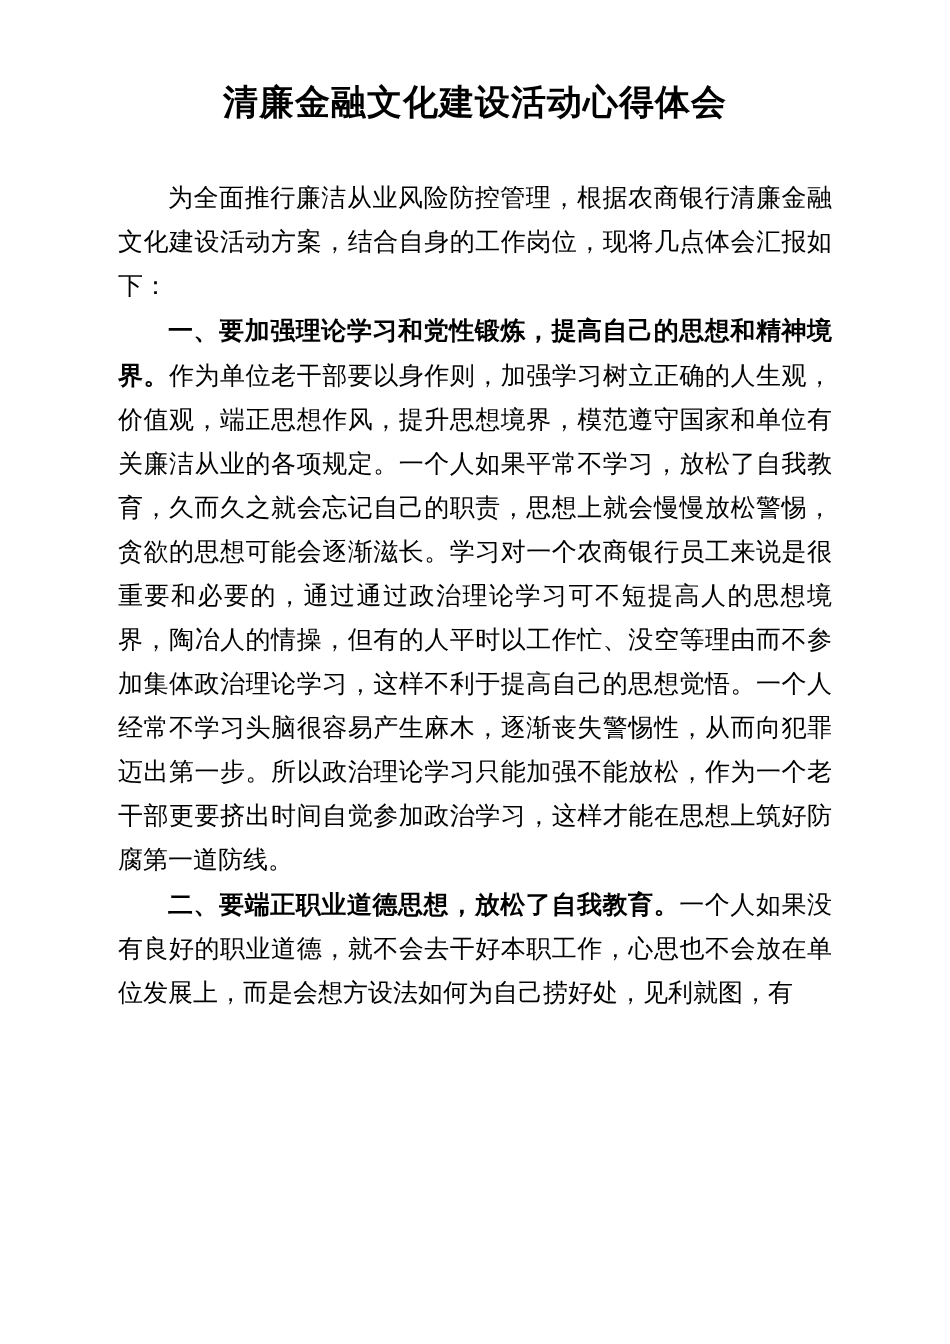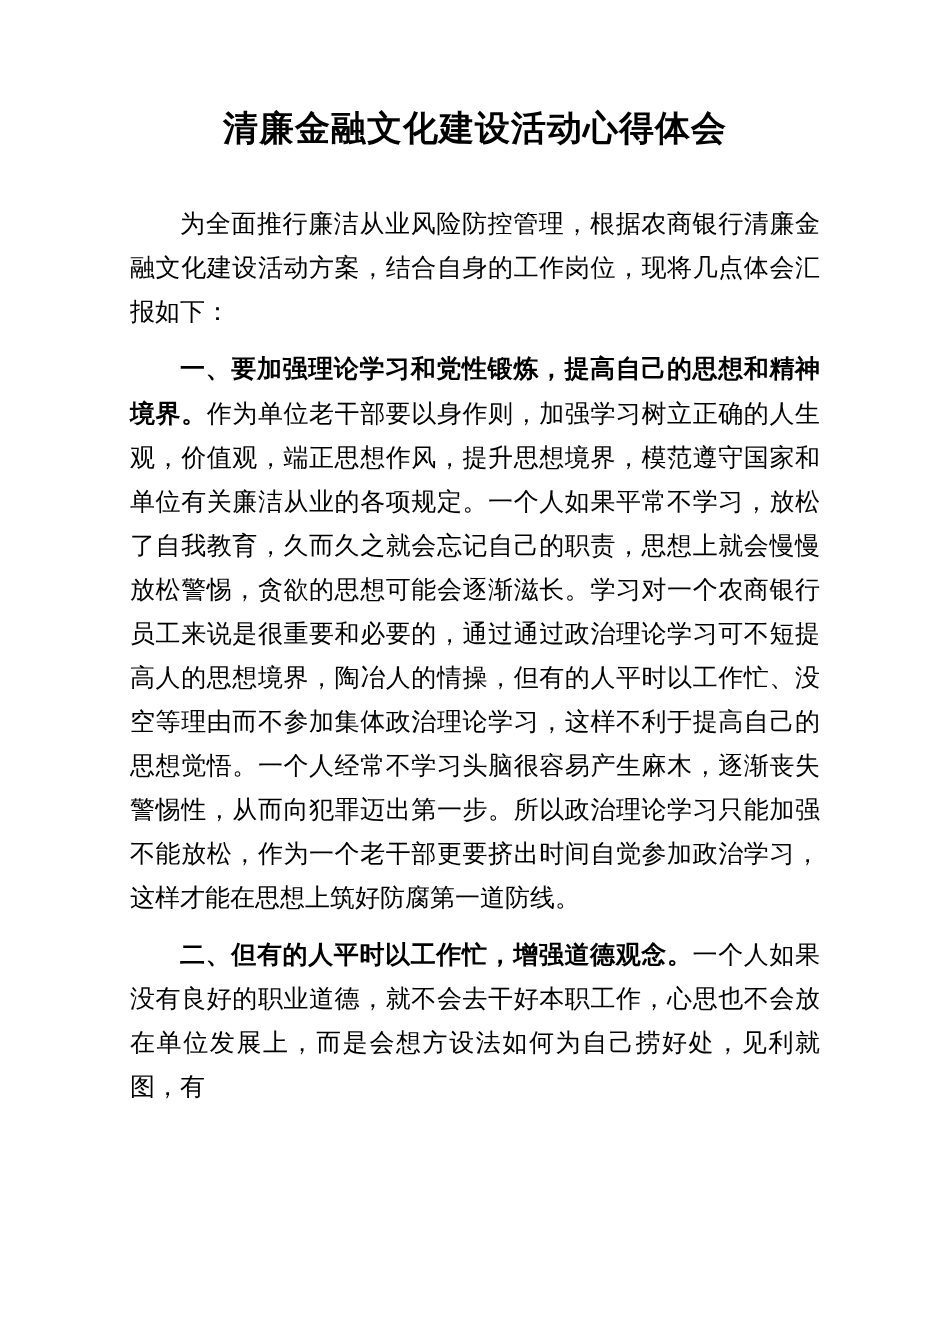--- a/index.html
+++ b/index.html
@@ -7,36 +7,36 @@
     margin: 0;
     padding: 0;
     background: #ffffff;
   }
   .page {
     position: relative;
     width: 950px;
     height: 1344px;
     margin: 0 auto;
     background: #ffffff;
-    padding: 108px 118px 0 118px;
+    padding: 82px 118px 0 118px;
     overflow: hidden;
     color: #000000;
     font-family: "Liberation Serif", "DejaVu Serif", serif;
   }
   .doc-title {
     margin: 0 0 52px 0;
     font-size: 35px;
     line-height: 42px;
     font-weight: 700;
     text-align: center;
     letter-spacing: 1px;
     font-family: "Liberation Serif", "DejaVu Serif", serif;
   }
   .para {
-    margin: 12px;
+    margin: 0;
     font-size: 25px;
     line-height: 44px;
     text-align: justify;
     text-justify: inter-character;
     text-indent: 2em;
     word-break: break-all;
   }
   .para .lead {
     font-weight: 700;
     font-family: "Liberation Sans", "DejaVu Sans", sans-serif;
@@ -50,15 +50,15 @@
 
 <div class="page">
 
   <h1 class="doc-title">清廉金融文化建设活动心得体会</h1>
 
   <p class="para"><span class="body-text">为全面推行廉洁从业风险防控管理，根据农商银行清廉金融文化建设活动方案，结合自身的工作岗位，现将几点体会汇报如下：</span></p>
 
 
   <p class="para"><span class="lead">一、要加强理论学习和党性锻炼，提高自己的思想和精神境界。</span><span class="body-text">作为单位老干部要以身作则，加强学习树立正确的人生观，价值观，端正思想作风，提升思想境界，模范遵守国家和单位有关廉洁从业的各项规定。一个人如果平常不学习，放松了自我教育，久而久之就会忘记自己的职责，思想上就会慢慢放松警惕，贪欲的思想可能会逐渐滋长。学习对一个农商银行员工来说是很重要和必要的，通过通过政治理论学习可不短提高人的思想境界，陶冶人的情操，但有的人平时以工作忙、没空等理由而不参加集体政治理论学习，这样不利于提高自己的思想觉悟。一个人经常不学习头脑很容易产生麻木，逐渐丧失警惕性，从而向犯罪迈出第一步。所以政治理论学习只能加强不能放松，作为一个老干部更要挤出时间自觉参加政治学习，这样才能在思想上筑好防腐第一道防线。</span></p>
 
-  <p class="para"><span class="lead">二、但有的人平时以工作忙，增强道德观念。</span><span class="body-text">一个人如果没有良好的职业道德，就不会去干好本职工作，心思也不会放在单位发展上，而是会想方设法如何为自己捞好处，见利就图，有</span></p>
+  <p class="para"><span class="lead">二、要端正职业道德思想，放松了自我教育。</span><span class="body-text">一个人如果没有良好的职业道德，就不会去干好本职工作，心思也不会放在单位发展上，而是会想方设法如何为自己捞好处，见利就图，有</span></p>
 
 </div>
 
 </body></html>

